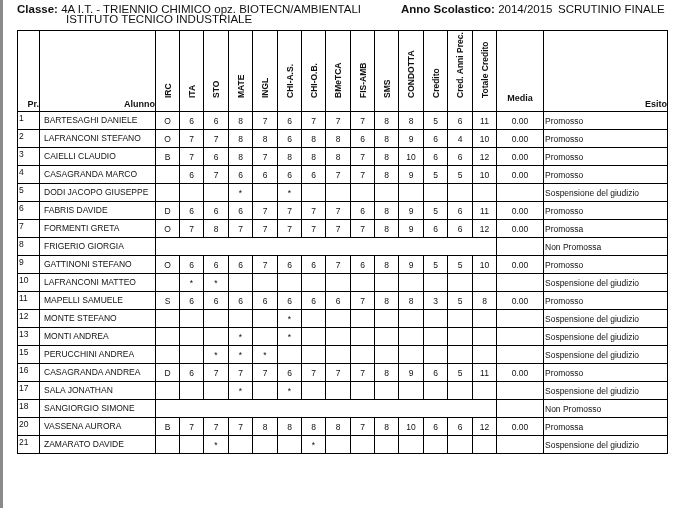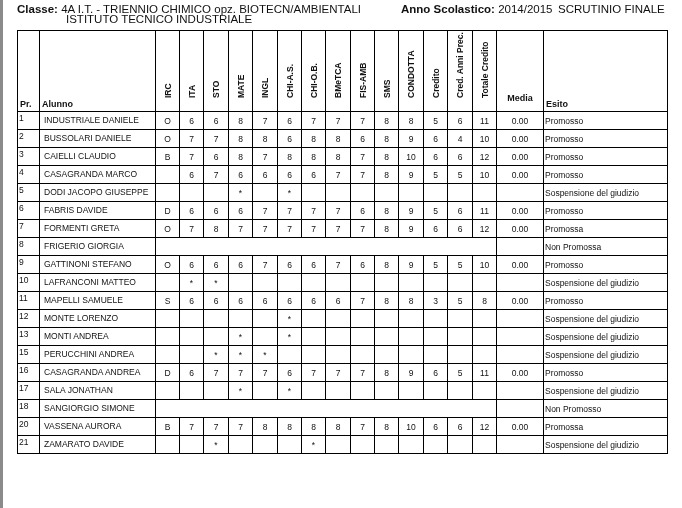--- a/index.html
+++ b/index.html
@@ -11,21 +11,21 @@
   .hdr .cls { position: absolute; left: 0; top: 0; }
   .hdr .cls2 { position: absolute; left: 49px; top: 10px; }
   .hdr .anno { position: absolute; left: 384px; top: 0; }
   .hdr .scr { position: absolute; left: 541px; top: 0; }
   table { position: absolute; left: 17px; top: 30px; border-collapse: collapse; table-layout: fixed; }
   td, th { border: 1.5px solid #000; padding: 0; font-size: 8.5px; font-weight: normal; overflow: hidden; }
   th { height: 72px; vertical-align: bottom; font-weight: bold; }
   th.vert { position: relative; }
   th.vert span { position: absolute; left: 50%; bottom: 3px; transform-origin: 0 0;
                  transform: rotate(-90deg) translate(0, -50%); white-space: nowrap; font-size: 8.5px; }
-  th.horiz { text-align: left; padding-left: 2px; padding-bottom: 2px; font-size: 9px; }
+  th.horiz { text-align: right; padding-left: 2px; padding-bottom: 2px; font-size: 9px; }
   th.media { text-align: center; padding-bottom: 8px; font-size: 9px; }
   td { height: 16px; text-align: center; }
   td.pr { text-align: left; padding-left: 1px; vertical-align: top; padding-top: 1px; }
   td.name { text-align: left; padding-left: 4px; line-height: 9px; }
   td.esito { text-align: left; padding-left: 1px; }
   td.blank { border-left: none; border-right: none; }
 </style>
 </head>
 <body>
 
@@ -111,41 +111,41 @@
       <th class="vert">
           <span>Totale Credito</span>
         </th>
       <th class="media">Media</th>
       <th class="horiz">Esito</th>
     </tr>
   </thead>
   <tbody id="tbody">
       <tr>
         <td class="pr">1</td>
-        <td class="name">INDUSTRIALE DANIELE</td>
+        <td class="name">BARTESAGHI DANIELE</td>
         <td>O</td>
         <td>6</td>
         <td>6</td>
         <td>8</td>
         <td>7</td>
         <td>6</td>
         <td>7</td>
         <td>7</td>
         <td>7</td>
         <td>8</td>
         <td>8</td>
         <td>5</td>
         <td>6</td>
         <td>11</td>
         <td>0.00</td>
         <td class="esito">Promosso</td>
       </tr>
       <tr>
         <td class="pr">2</td>
-        <td class="name">BUSSOLARI DANIELE</td>
+        <td class="name">LAFRANCONI STEFANO</td>
         <td>O</td>
         <td>7</td>
         <td>7</td>
         <td>8</td>
         <td>8</td>
         <td>6</td>
         <td>8</td>
         <td>8</td>
         <td>6</td>
         <td>8</td>
@@ -318,21 +318,21 @@
         <td>8</td>
         <td>8</td>
         <td>3</td>
         <td>5</td>
         <td>8</td>
         <td>0.00</td>
         <td class="esito">Promosso</td>
       </tr>
       <tr>
         <td class="pr">12</td>
-        <td class="name">MONTE LORENZO</td>
+        <td class="name">MONTE STEFANO</td>
         <td></td>
         <td></td>
         <td></td>
         <td></td>
         <td></td>
         <td>*</td>
         <td></td>
         <td></td>
         <td></td>
         <td></td>

